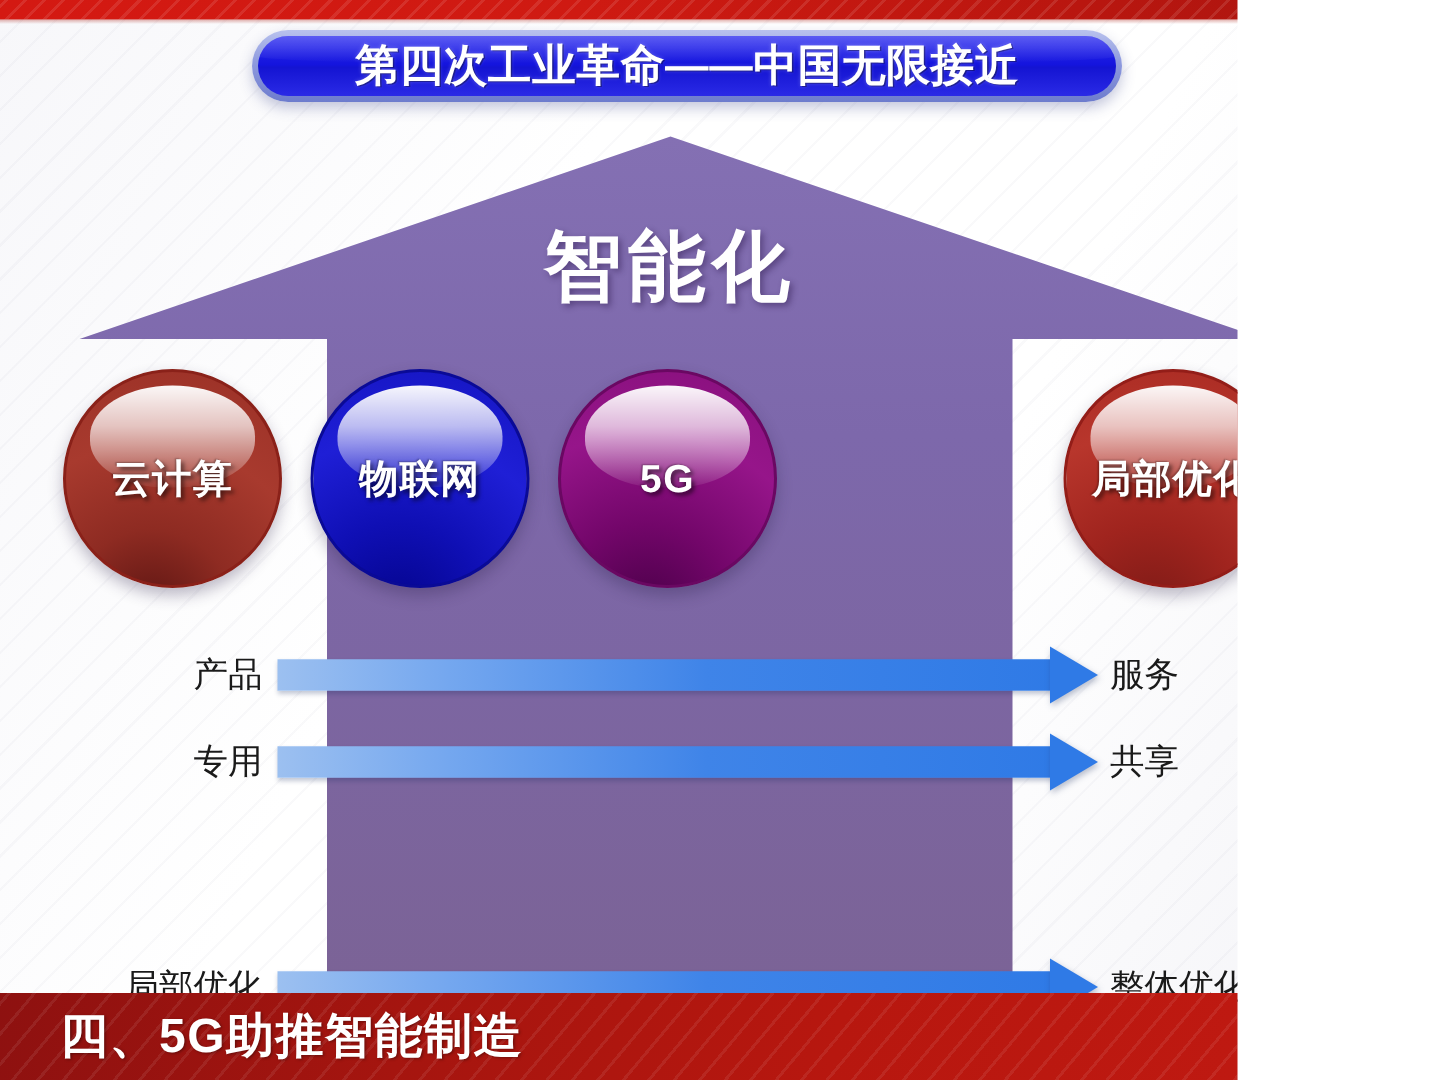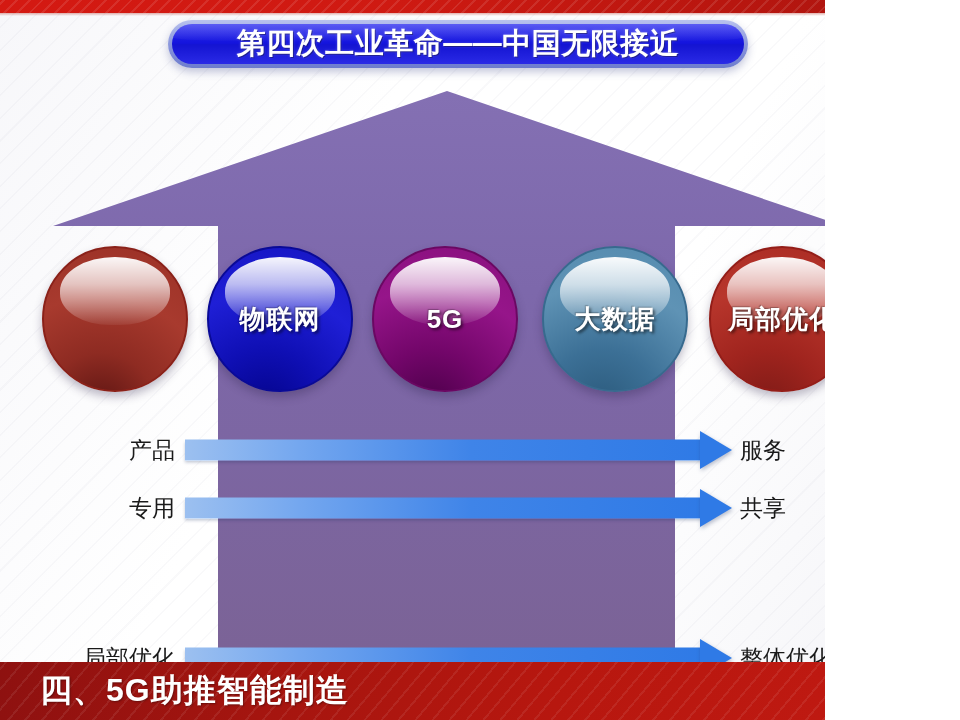--- a/index.html
+++ b/index.html
@@ -166,39 +166,37 @@
     <defs>
       <linearGradient id="gPurple" x1="0" y1="0" x2="0" y2="1">
         <stop offset="0%" stop-color="#8470b3"></stop>
         <stop offset="35%" stop-color="#7d68ab"></stop>
         <stop offset="100%" stop-color="#7b6396"></stop>
       </linearGradient>
     </defs>
     <polygon points="447,91 843,226 675,226 675,660 218,660 218,226 53,226" fill="url(#gPurple)"></polygon>
   </svg>
 
+  <div id="arrow-label">智能化</div>
 
   <div class="sphere" style="left:42px;top:246px;background:radial-gradient(circle at 40% 112%,#5d1512 0%,#8e2b22 30%,#a83a2e 62%,#9a3026 100%);border:2px solid #8a2119;">
     <span class="hl"></span>
+    <span class="lbl">云计算</span>
   </div>
 
   <div class="sphere" style="left:207px;top:246px;background:radial-gradient(circle at 40% 112%,#04048c 0%,#0f0fb4 32%,#1f1fd6 64%,#1414c0 100%);border:2px solid #0a0a96;">
     <span class="hl"></span>
     <span class="lbl">物联网</span>
   </div>
 
   <div class="sphere" style="left:372px;top:246px;background:radial-gradient(circle at 40% 112%,#4a0048 0%,#73066a 32%,#96158a 66%,#87107c 100%);border:2px solid #6a0862;">
     <span class="hl"></span>
     <span class="lbl">5G</span>
   </div>
 
-  <div class="sphere" style="left:542px;top:246px;background:radial-gradient(circle at 40% 112%,#2b5a7c 0%,#3c7096 32%,#5f93b5 68%,#538aae 100%);border:2px solid #376a8e;">
-    <span class="hl"></span>
-    <span class="lbl">大数据</span>
-  </div>
 
   <div class="sphere" style="left:709px;top:246px;background:radial-gradient(circle at 40% 112%,#7d1a16 0%,#a0241e 32%,#b8362c 66%,#a82a22 100%);border:2px solid #931d18;">
     <span class="hl"></span>
     <span class="lbl">局部优化</span>
   </div>
 
   <div class="row" style="left:0;top:430px;width:960px;">
     <div style="position:absolute;left:80px;top:0;width:95px;height:40px;">
       <span class="row-left-label">产品</span>
     </div>

